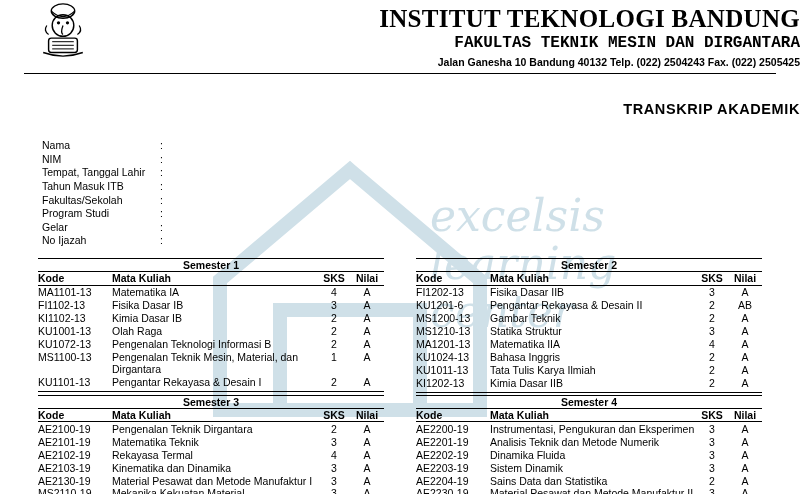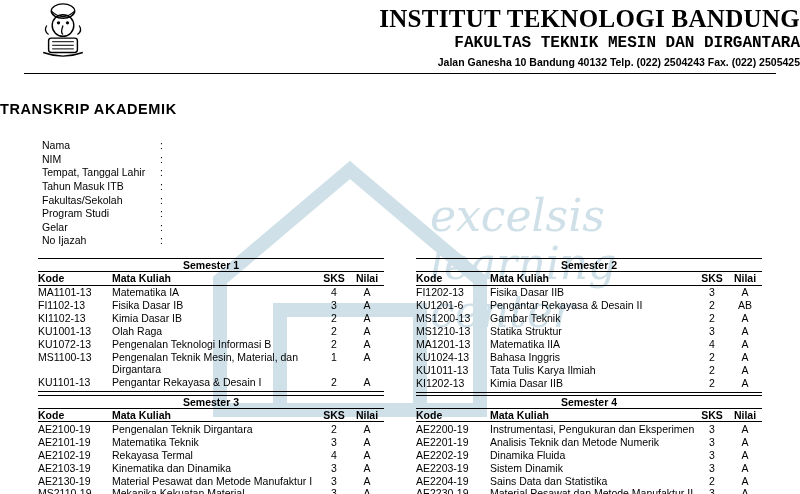--- a/index.html
+++ b/index.html
@@ -71,21 +71,21 @@
     height: 0;
     border-top: 1.5px solid #000;
     margin: 5px 24px 0 24px;
     position: relative;
     z-index: 2;
   }
 
   .doc-title {
     position: relative;
     z-index: 2;
-    text-align: left;
+    text-align: right;
     font-family: "Liberation Sans", sans-serif;
     font-weight: bold;
     font-size: 14.5px;
     letter-spacing: 0.6px;
     margin-top: 27px;
   }
 
   
   .identity {
     position: relative;

